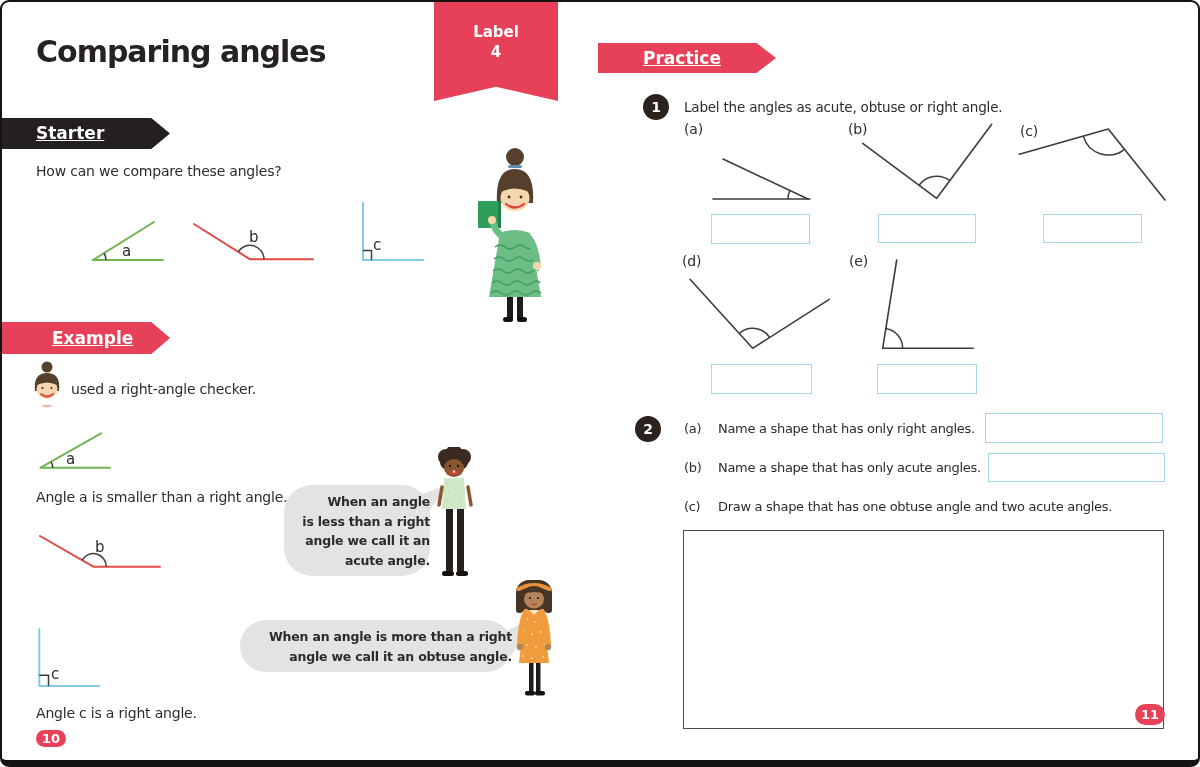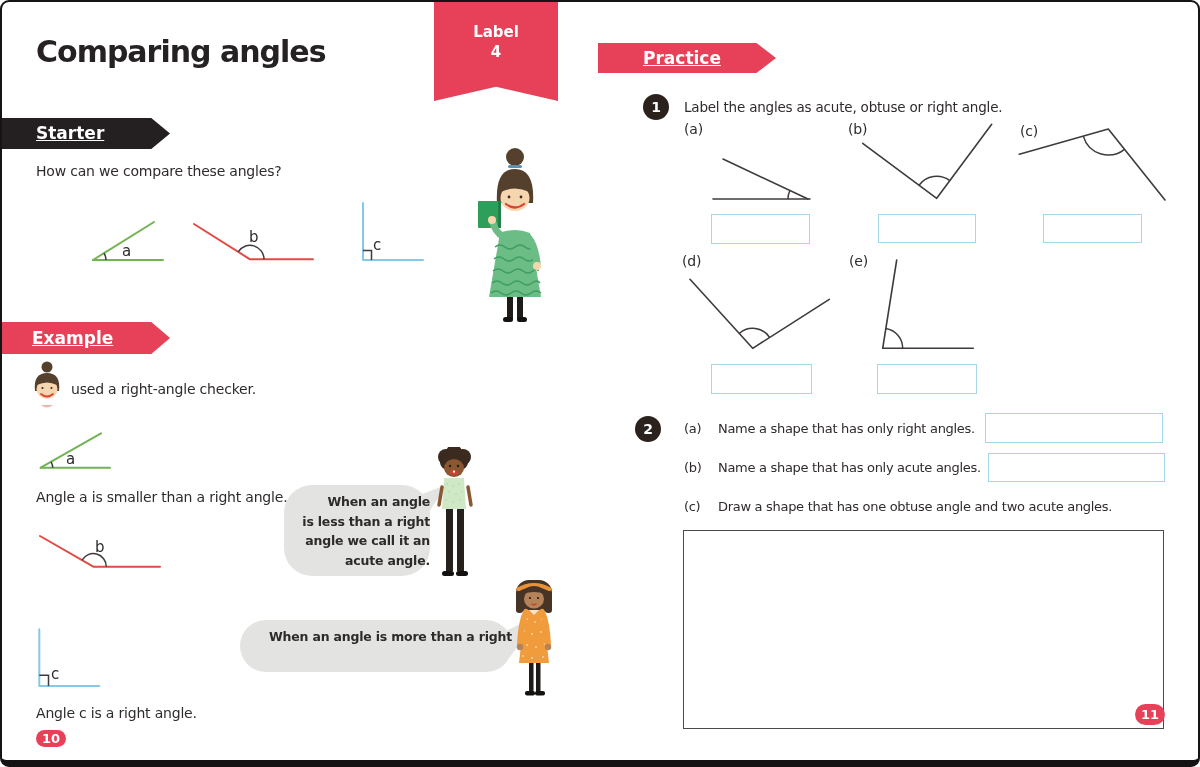--- a/index.html
+++ b/index.html
@@ -154,21 +154,21 @@
     <path d="M48,92 Q40,86 38,78" stroke="#6cbd85" stroke-width="7" fill="none" stroke-linecap="round"></path>
     <circle cx="37" cy="75" r="4" fill="#f6d6ae"></circle>
     <path d="M73,92 Q80,100 82,118" stroke="#6cbd85" stroke-width="7" fill="none" stroke-linecap="round"></path>
     <circle cx="82" cy="121" r="4" fill="#f6d6ae"></circle>
     <rect x="52" y="152" width="6" height="22" fill="#1f1b18"></rect>
       <rect x="62" y="152" width="6" height="22" fill="#1f1b18"></rect>
     <rect x="48" y="172" width="10" height="5" rx="2.5" fill="#141210"></rect>
       <rect x="62" y="172" width="10" height="5" rx="2.5" fill="#141210"></rect>
   </svg>
 
-  <div class="banner red" style="left:0;top:322px;width:170px;padding-left:32px;box-sizing:border-box;height:32px;line-height:32px;">
+  <div class="banner red" style="left:0;top:322px;width:170px;padding-left:52px;box-sizing:border-box;height:32px;line-height:32px;">
     <span>Example</span>
   </div>
 
   <svg class="abs" style="left:29px;top:361px;" width="36" height="50" viewBox="0 0 36 50">
     <circle cx="18" cy="6" r="5.5" fill="#54402d"></circle>
     <path d="M6,30 Q4,12 18,12 Q32,12 30,30 Z" fill="#54402d"></path>
     <ellipse cx="18" cy="28" rx="10.5" ry="10" fill="#f6d6ae"></ellipse>
     <path d="M8,24 Q8,15 18,15 Q28,15 28,24 Q18,19 8,24 Z" fill="#54402d"></path>
     <circle cx="13.5" cy="27" r="1.1" fill="#3a3028"></circle>
       <circle cx="22.5" cy="27" r="1.1" fill="#3a3028"></circle>
@@ -216,20 +216,21 @@
     <path d="M8,40 L5,58" stroke="#8a5733" stroke-width="3.5" stroke-linecap="round"></path>
     <path d="M34,40 L37,58" stroke="#8a5733" stroke-width="3.5" stroke-linecap="round"></path>
     <rect x="12" y="62" width="7" height="62" fill="#26211d"></rect>
       <rect x="23" y="62" width="7" height="62" fill="#26211d"></rect>
     <rect x="8" y="124" width="12" height="5" rx="2.5" fill="#141210"></rect>
       <rect x="22" y="124" width="12" height="5" rx="2.5" fill="#141210"></rect>
   </svg>
 
   <div class="bubble" style="left:240px;top:620px;width:272px;height:52px;padding-top:7px;box-sizing:border-box;border-radius:26px;">
     <div>When an angle is more than a right</div>
+    <div><span>angle we call it an </span><span class="xb">obtuse angle.</span></div>
   </div>
 
   <svg class="abs" style="left:503px;top:577px;" width="62" height="124" viewBox="0 0 62 124">
     <rect x="13" y="3" width="36" height="33" rx="13" fill="#463526"></rect>
     <path d="M14,13 Q31,3 48,13" stroke="#e8923a" stroke-width="4" fill="none"></path>
     <ellipse cx="31" cy="22" rx="10" ry="9.5" fill="#b5835a"></ellipse>
     <path d="M20,17 Q22,9 31,9 Q40,9 42,17 Q31,13 20,17 Z" fill="#463526"></path>
     <rect x="13" y="14" width="7" height="22" rx="3" fill="#463526"></rect>
     <rect x="42" y="14" width="7" height="22" rx="3" fill="#463526"></rect>
     <circle cx="27" cy="21" r="1.1" fill="#2a1d12"></circle>

